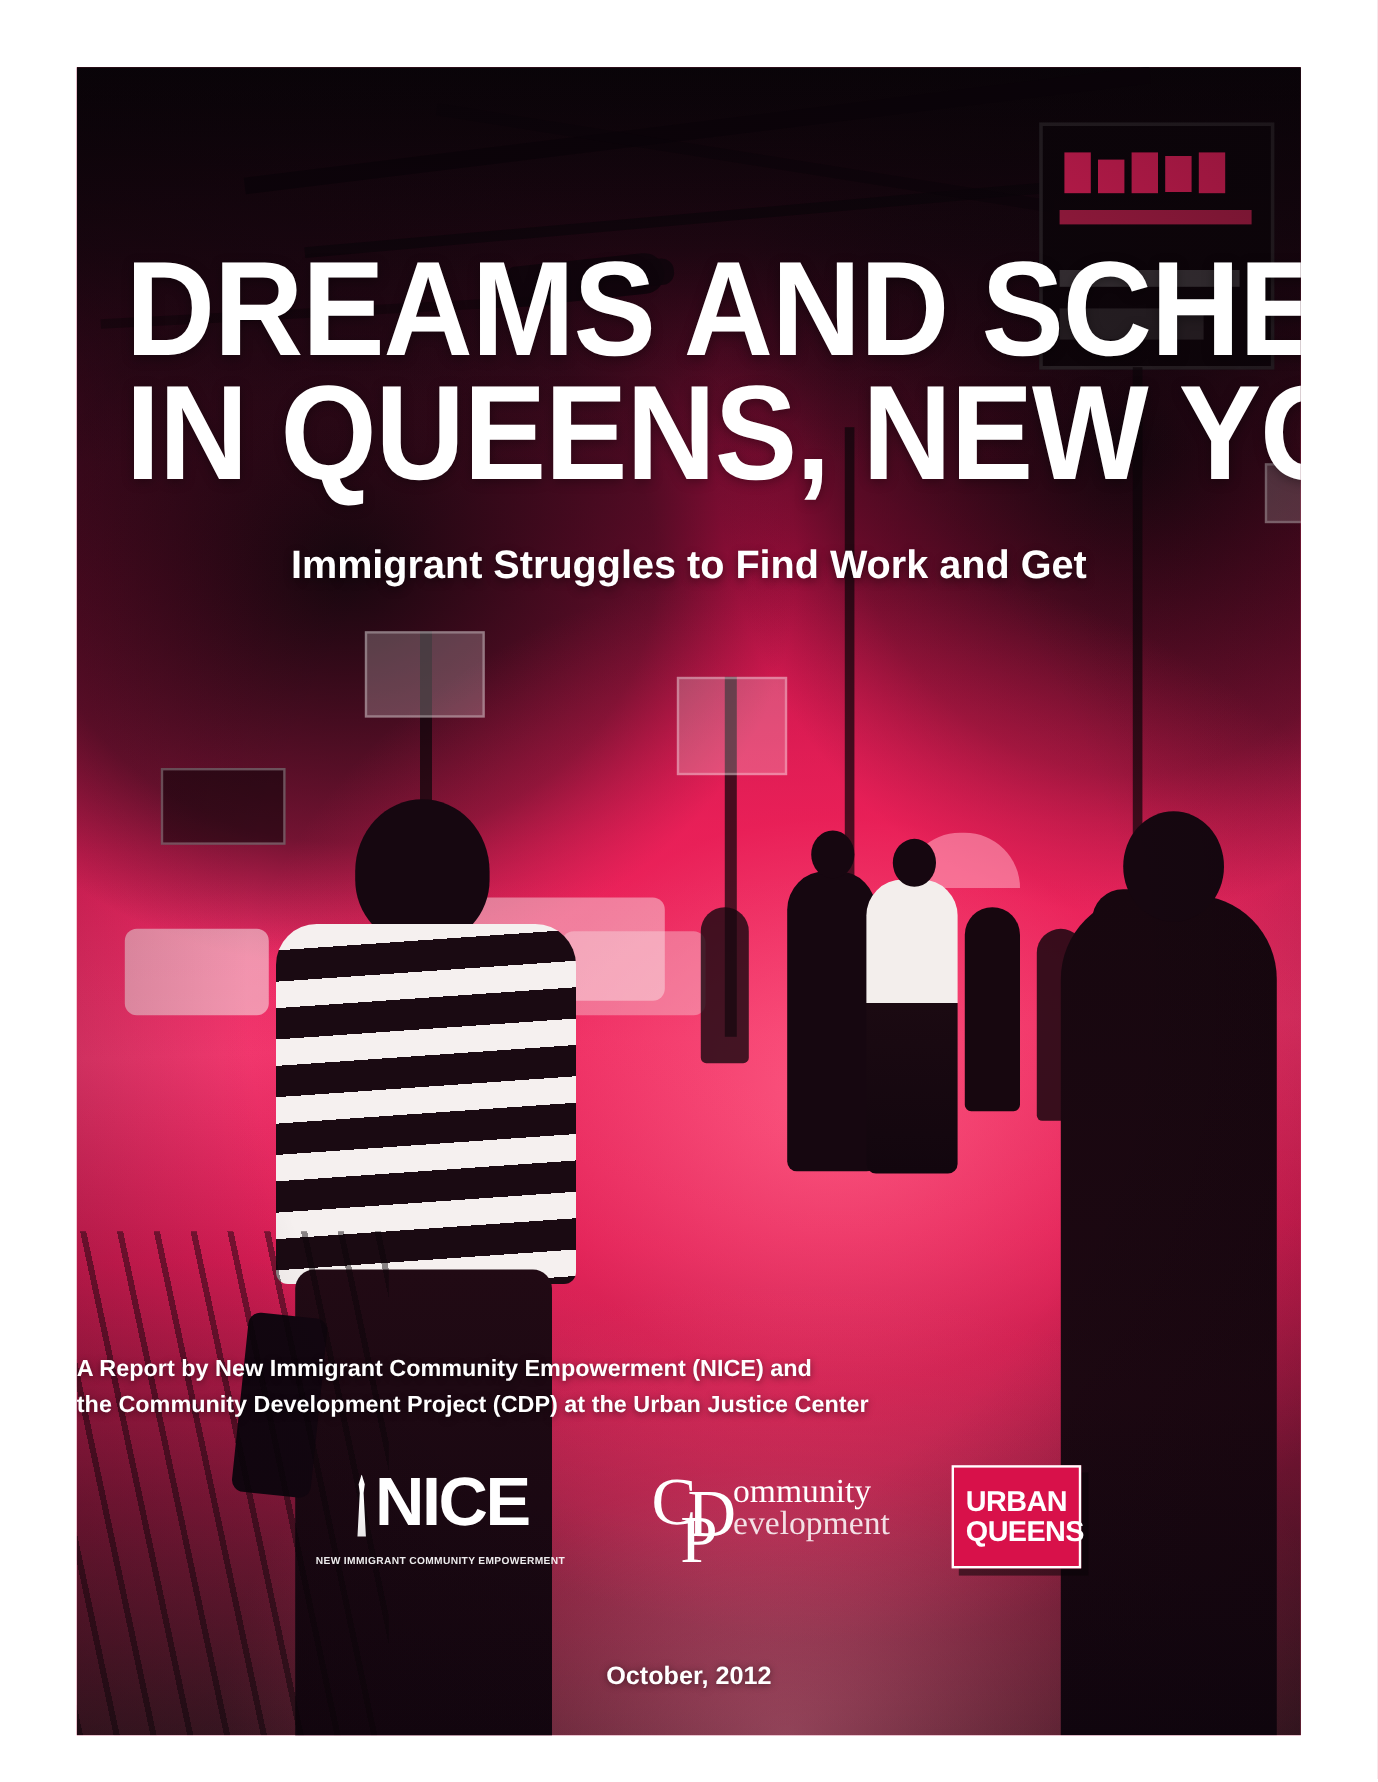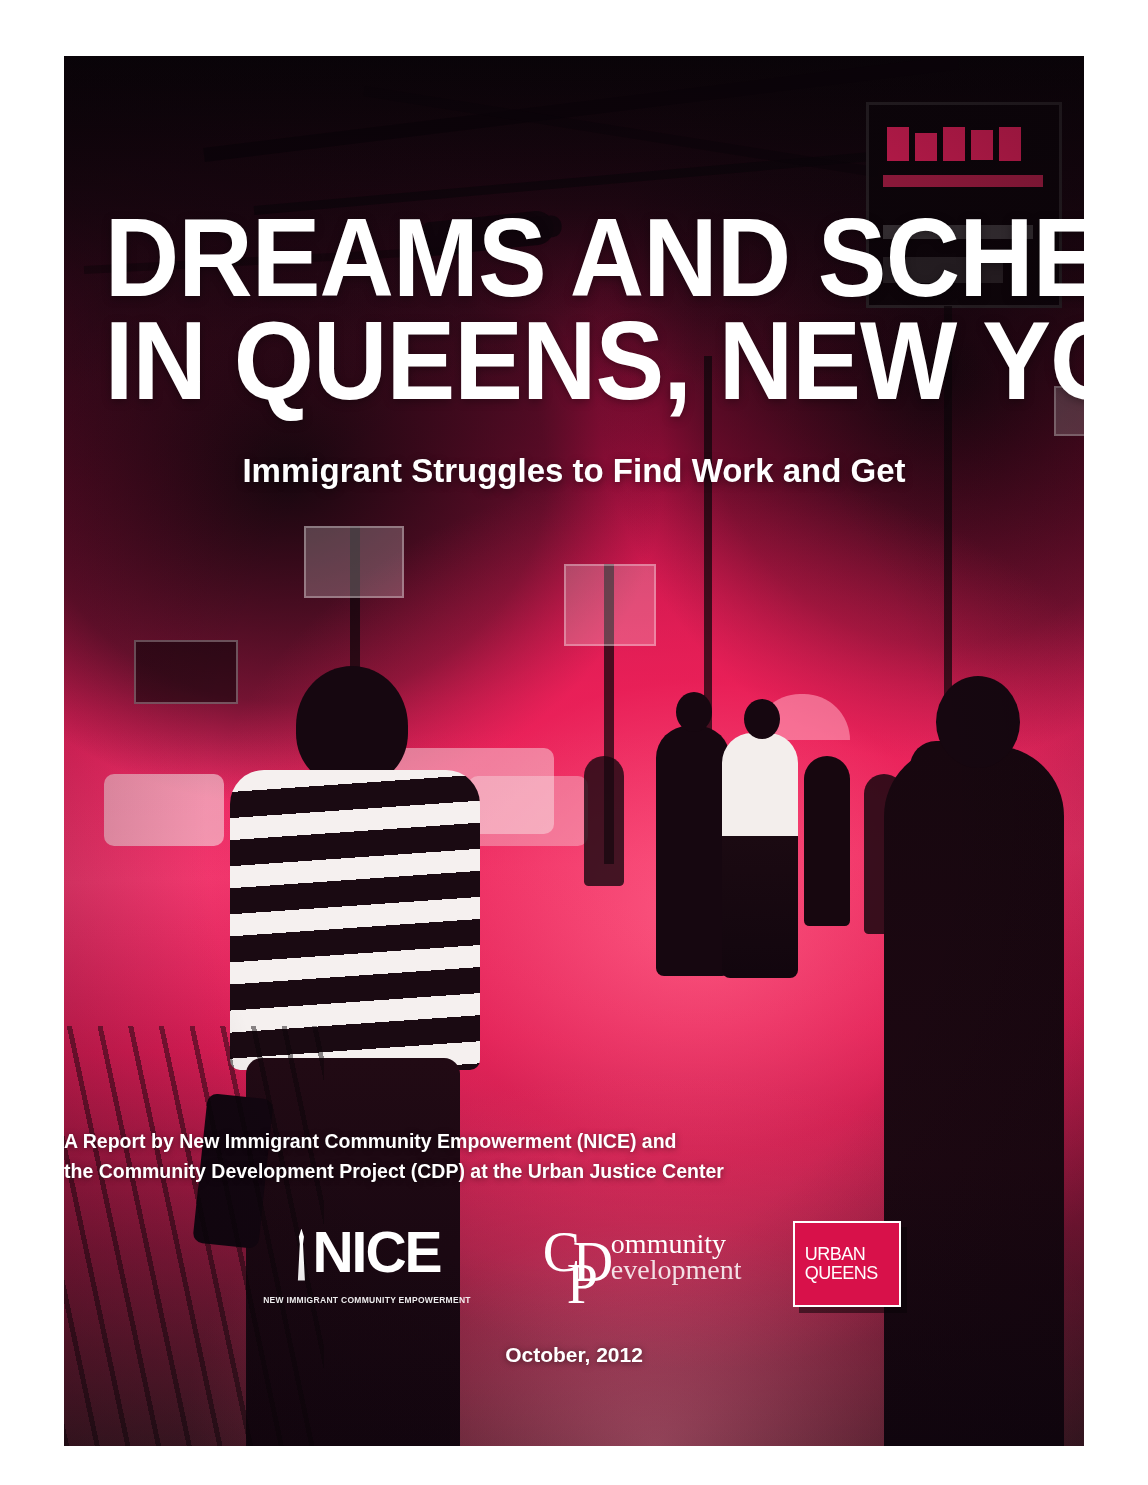--- a/index.html
+++ b/index.html
@@ -369,29 +369,29 @@
     border: 2px solid #ffffff;
     box-shadow: 6px 6px 0 rgba(10,4,8,0.55);
     color: #ffffff;
     display: flex;
     flex-direction: column;
     justify-content: center;
     padding-left: 10px;
     box-sizing: border-box;
   }
   .logo-ujc span {
-    font-size: 18px;
-    font-weight: normal;
+    font-size: 24px;
+    font-weight: bold;
     line-height: 1.05;
     letter-spacing: -0.5px;
   }
 
   .date {
     position: absolute;
-    left: 0; right: 0; top: 1287px;
+    left: 0; right: 0; top: 1329px;
     text-align: center;
     color: #ffffff;
     font-size: 21px;
     font-weight: bold;
     text-shadow: 0 1px 6px rgba(0,0,0,0.5);
   }
 </style>
 </head>
 <body>
 

